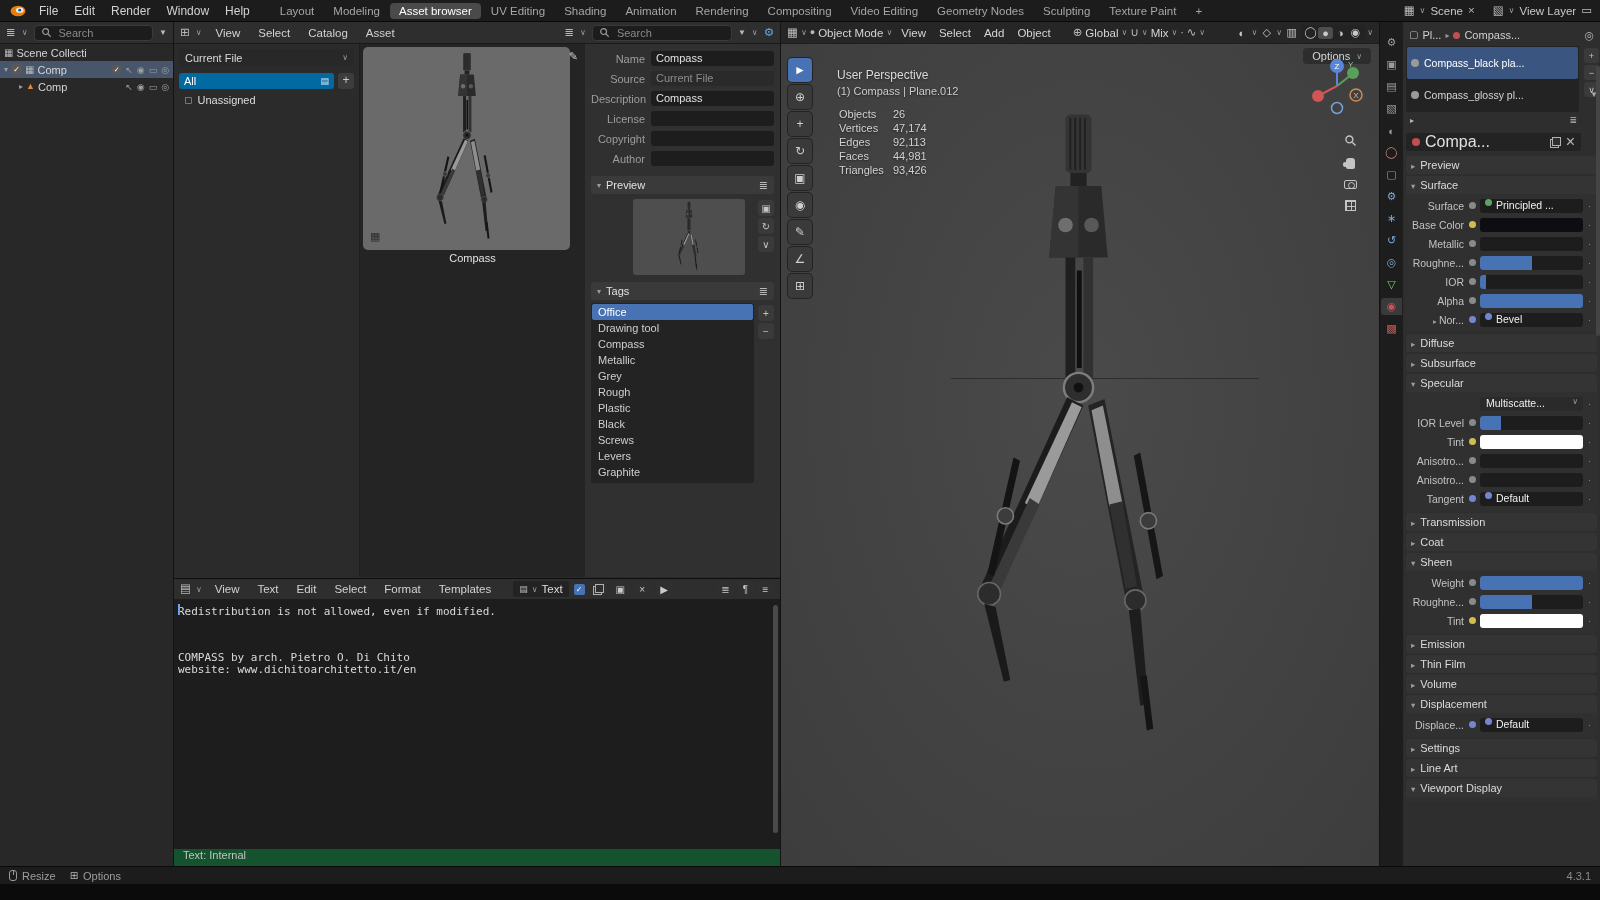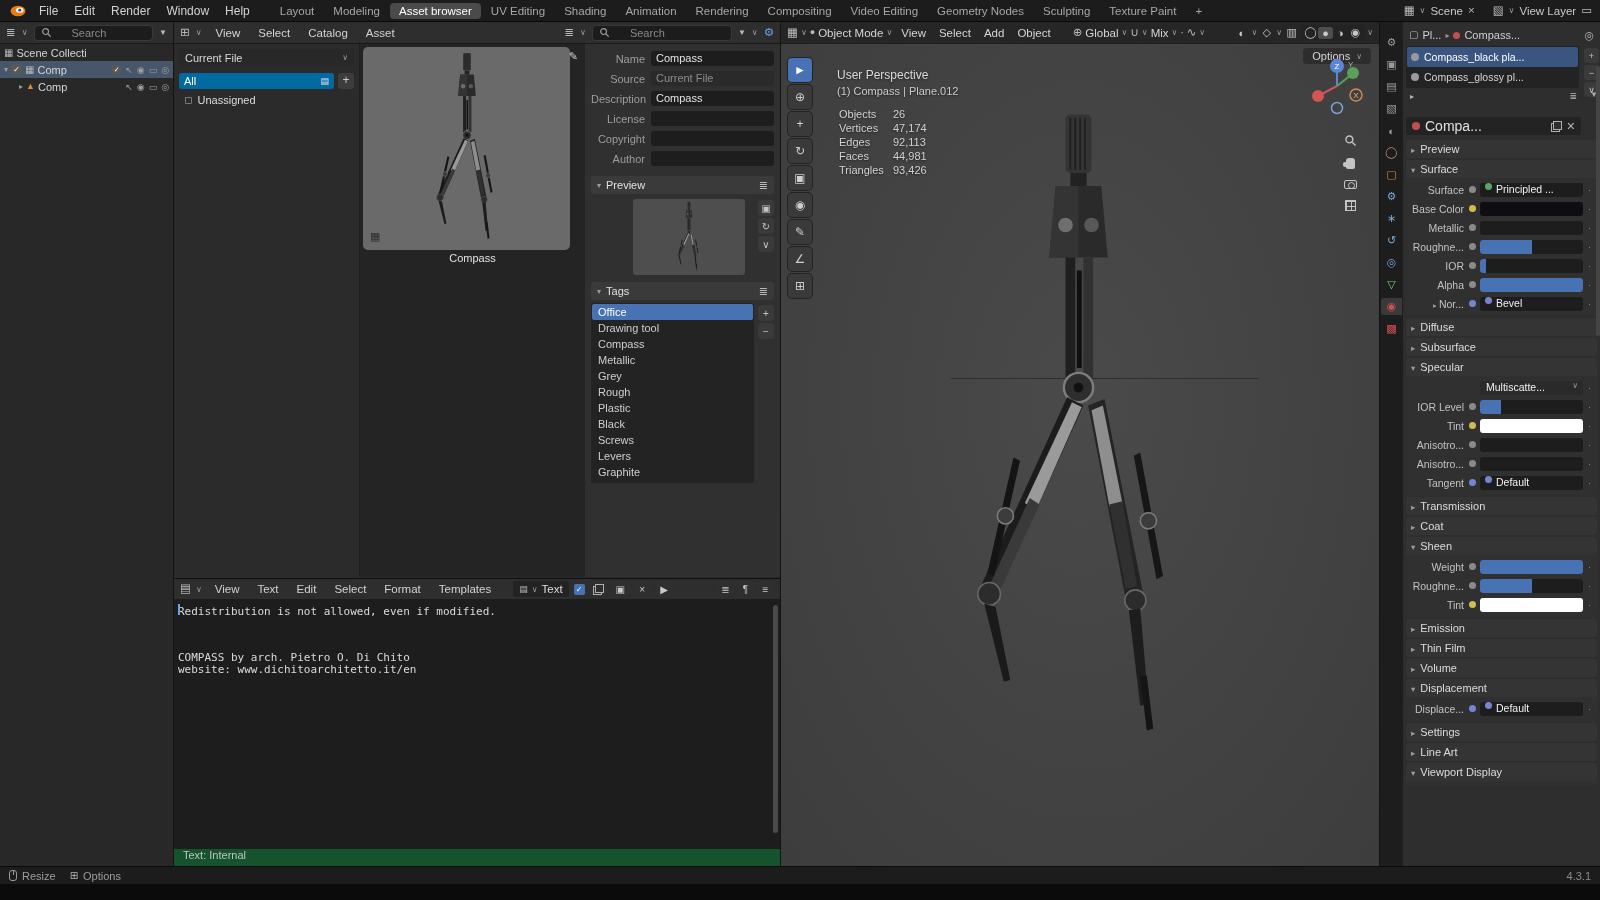--- a/index.html
+++ b/index.html
@@ -12,21 +12,21 @@
   
   #topbar{position:absolute;left:0;top:0;width:1600px;height:22px;background:#1c1c1c;border-bottom:1px solid #090909;display:flex;align-items:center;padding:0 8px;gap:1px}
   .tmenu{padding:1px 8px;border-radius:3px;color:#d2d2d2}
   #ws-wrap{display:flex;margin-left:12px;gap:1px;flex:1;overflow:hidden}
   .ws{padding:2px 9px;border-radius:4px;color:#a6a6a6;white-space:nowrap;font-size:11.5px}
   .ws.active{background:#4a4a4a;color:#fff}
   .tb-right{display:flex;align-items:center;gap:5px;color:#c8c8c8;font-size:11.5px;white-space:nowrap}
   .logo{width:20px;height:14px;margin-right:2px}
   
   .edhead{height:22px;background:#2e2e2e;display:flex;align-items:center;gap:6px;padding:0 6px;font-size:11.5px;color:#cdcdcd;border-bottom:1px solid #191919}
-  .search{display:flex;align-items:center;gap:20px;background:#1c1c1c;border:1px solid #3a3a3a;border-radius:4px;height:16px;padding:0 6px;color:#8a8a8a;font-size:11px}
+  .search{display:flex;align-items:center;gap:7px;background:#1c1c1c;border:1px solid #3a3a3a;border-radius:4px;height:16px;padding:0 6px;color:#8a8a8a;font-size:11px}
   .cbx{display:inline-flex;width:11px;height:11px;background:#4772b3;border-radius:2px;color:#fff;font-size:8px;align-items:center;justify-content:center}
   .cbx.grey{background:#585858}
   
   .ic-copy{position:relative;width:11px;height:11px;display:inline-block}
   .ic-copy::before{content:"";position:absolute;left:0;bottom:0;width:7px;height:7px;border:1px solid #b0b0b0}
   .ic-copy::after{content:"";position:absolute;right:0;top:0;width:7px;height:7px;border:1px solid #b0b0b0;background:#2e2e2e}
   .ic-mouse{width:8px;height:11px;border:1px solid #9a9a9a;border-radius:3px;display:inline-block;position:relative}
   .ic-mouse::before{content:"";position:absolute;left:3px;top:0;width:1px;height:4px;background:#9a9a9a}
   .ic-hand{width:9px;height:11px;background:#c4c4c4;border-radius:3px 3px 2px 2px;position:relative;display:inline-block}
   .ic-hand::after{content:"";position:absolute;left:-3px;top:4px;width:4px;height:5px;background:#c4c4c4;border-radius:2px}
@@ -102,27 +102,27 @@
   .origin{position:absolute;left:292px;top:351px;width:9px;height:9px;border:1px solid #9a9a9a;border-radius:50%}
   .origin::after{content:"";position:absolute;left:2.5px;top:2.5px;width:2px;height:2px;border-radius:50%;background:#d77b4a}
   
   #props{position:absolute;left:1379px;top:22px;width:221px;height:844px;background:#2e2e2e;border-left:1px solid #141414;display:flex}
   .ptabs{width:23px;background:#1d1d1d;display:flex;flex-direction:column;align-items:center;gap:5px;padding-top:12px;flex:none}
   .ptab{width:21px;height:17px;border-radius:3px 0 0 3px;display:flex;align-items:center;justify-content:center;font-size:11px}
   .ptab.active{background:#3a3a3a}
   .pmain{flex:1;padding:4px 3px 0 3px;position:relative;overflow:hidden}
   .pbread{display:flex;align-items:center;gap:4px;height:18px;font-size:11px;color:#cfcfcf;padding:0 3px}
   .slotbox{background:#232323;border-radius:3px;margin:2px 18px 2px 0;padding:1px}
-  .slotrow{height:20px;display:flex;align-items:center;gap:5px;padding:0 4px;font-size:10.5px;color:#d5d5d5;border-radius:2px;white-space:nowrap;overflow:hidden}
+  .slotrow{height:32px;display:flex;align-items:center;gap:5px;padding:0 4px;font-size:10.5px;color:#d5d5d5;border-radius:2px;white-space:nowrap;overflow:hidden}
   .slotrow.selected{background:#3a5680;color:#fff}
   .slot-ic{width:8px;height:8px;border-radius:50%;background:#9a9a9a;flex:none}
   .slotbtns{position:absolute;right:1px;top:26px;display:flex;flex-direction:column;gap:2px}
   .sqbtn.sm{width:15px;height:15px;font-size:9px}
   .specrow{display:flex;align-items:center;height:13px;padding:0 4px;color:#9a9a9a;font-size:9px;margin-right:16px}
-  .dbrow{display:flex;align-items:center;gap:5px;margin:14px 16px 5px 0;background:#232323;border-radius:3px;height:18px;padding:0 6px;font-size:14px;color:#e0e0e0}
+  .dbrow{display:flex;align-items:center;gap:5px;margin:6px 16px 5px 0;background:#232323;border-radius:3px;height:18px;padding:0 6px;font-size:16px;color:#e0e0e0}
   .db-funnel{position:absolute;right:2px;top:68px;color:#a8a8a8;font-size:8px}
   .panel{margin-bottom:2px}
   .phead{height:18px;background:#343434;border-radius:3px;display:flex;align-items:center;gap:5px;padding:0 5px;font-size:11px;color:#dcdcdc}
   .chev::before{content:"▸";font-size:8.5px;color:#9c9c9c}
   .panel.open > .phead .chev::before{content:"▾"}
   .panel.open > .phead{border-radius:3px 3px 0 0}
   .prows{padding:2px 1px 3px;background:#303030;border-radius:0 0 3px 3px}
   .panel:not(.open) .prows{display:none}
   .prow{display:flex;align-items:center;height:19px}
   .plabel{width:62px;text-align:right;color:#c2c2c2;font-size:10.5px;padding-right:5px;white-space:nowrap;overflow:hidden;flex:none}

